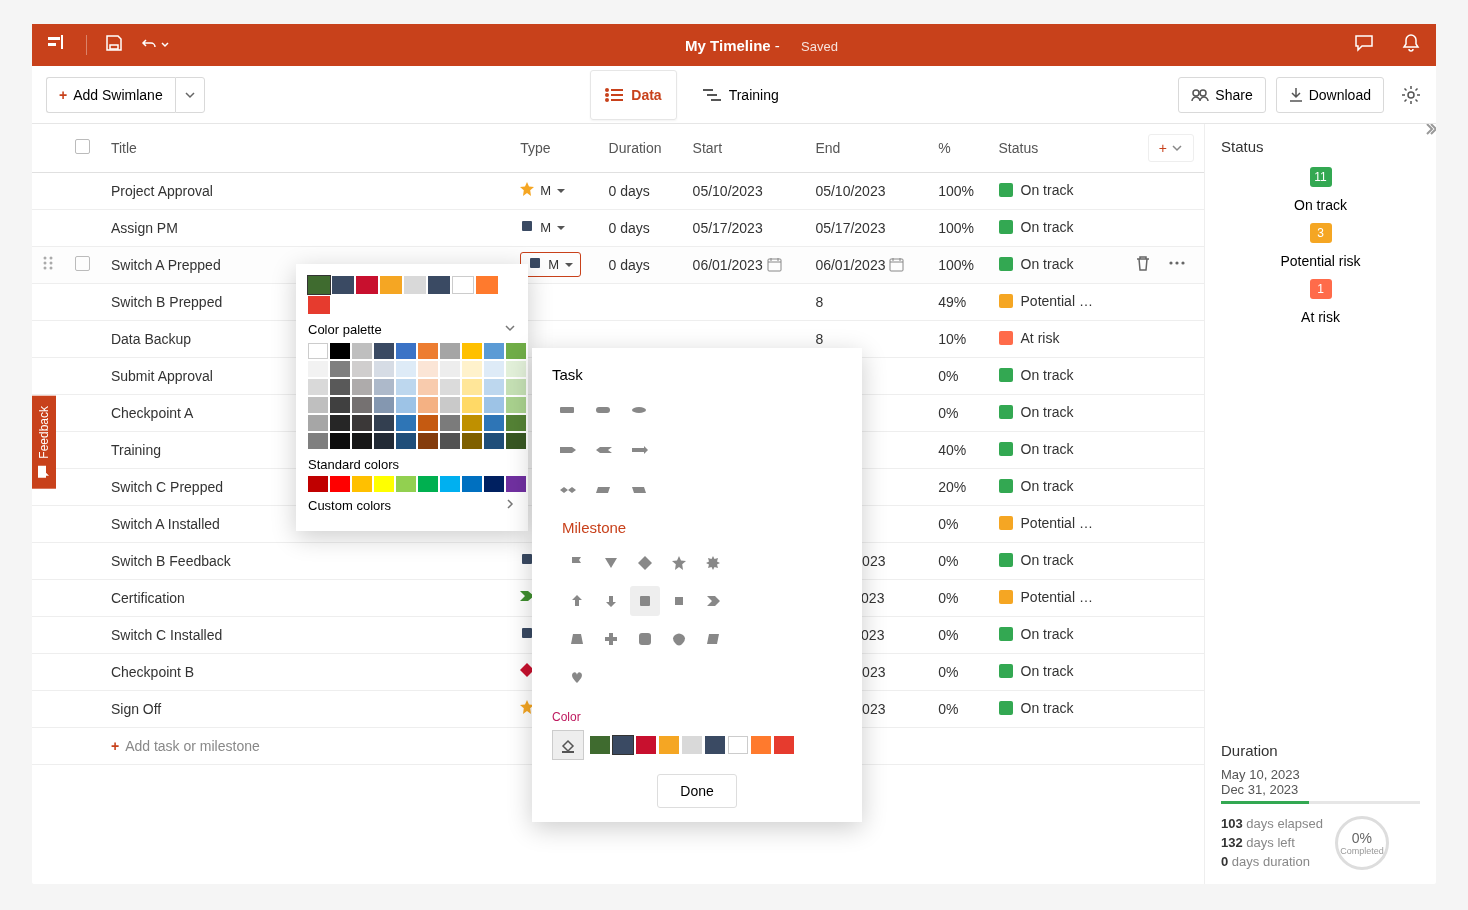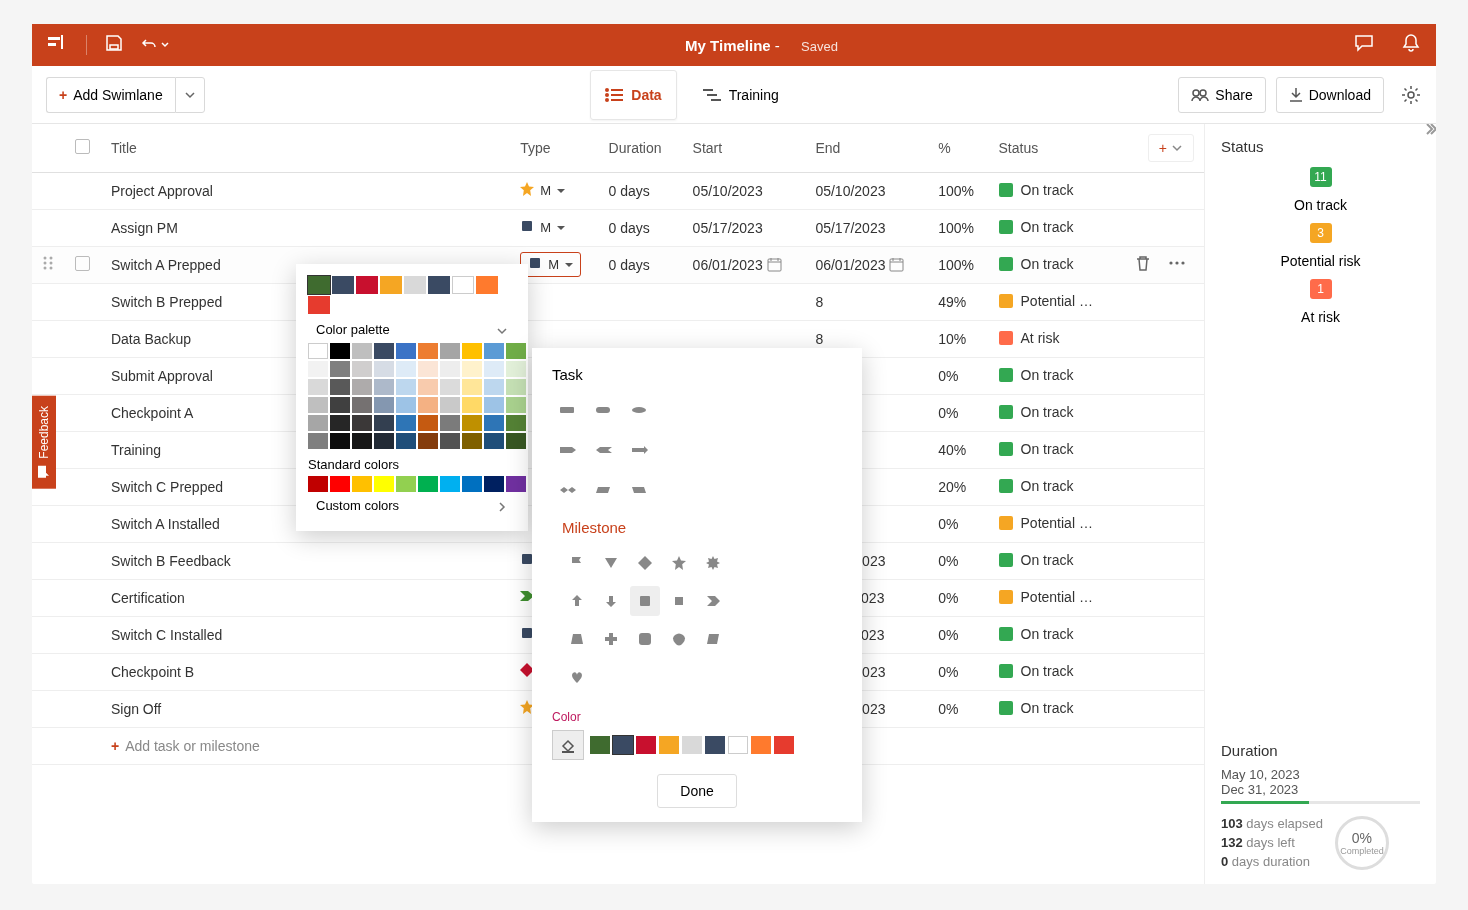--- a/index.html
+++ b/index.html
@@ -75,21 +75,21 @@
 .feedback-tab svg { width:14px; height:14px; fill:#fff; transform:rotate(90deg); }
 
 
 .popover { position:absolute; background:#fff; box-shadow:0 6px 24px rgba(0,0,0,.2); z-index:20; }
 .color-pop { left:264px; top:240px; width:232px; padding:12px; font-size:13px; }
 .color-row8 { display:grid; grid-template-columns:repeat(8,22px); gap:2px; margin-bottom:8px; }
 .color-row10 { display:grid; grid-template-columns:repeat(10,20px); gap:2px; margin-bottom:2px; }
 .color-grid6 { display:grid; grid-template-columns:repeat(10,20px); gap:2px; margin-top:2px; }
 .sw { width:22px; height:18px; cursor:pointer; }
 .sw10 { width:20px; height:16px; cursor:pointer; }
-.section-row { display:flex; justify-content:space-between; align-items:flex-end; margin:6px 8px; cursor:pointer; }
+.section-row { display:flex; justify-content:space-between; align-items:flex-start; margin:6px 0; cursor:pointer; }
 .chev { width:12px; height:12px; fill:#777; }
 
 
 .shape-pop { left:500px; top:324px; width:330px; padding:18px 20px 14px; display:flex; flex-wrap:wrap; }
 .shape-pop h5 { font-size:15px; font-weight:500; margin-bottom:12px; }
 .shape-grid { display:grid; grid-template-columns:repeat(3,30px); gap:10px 6px; margin-bottom:14px; }
 .ms-grid { display:grid; grid-template-columns:repeat(5,30px); gap:8px 4px; margin-bottom:14px; }
 .shape-sw, .ms-sw { width:30px; height:30px; display:flex; align-items:center; justify-content:center; cursor:pointer; border-radius:3px; }
 .ms-sw.sel { background:#eee; }
 .shape-pop .label { font-size:12px; color:#be185d; margin-top:4px; margin-bottom:6px; width:100%; }

